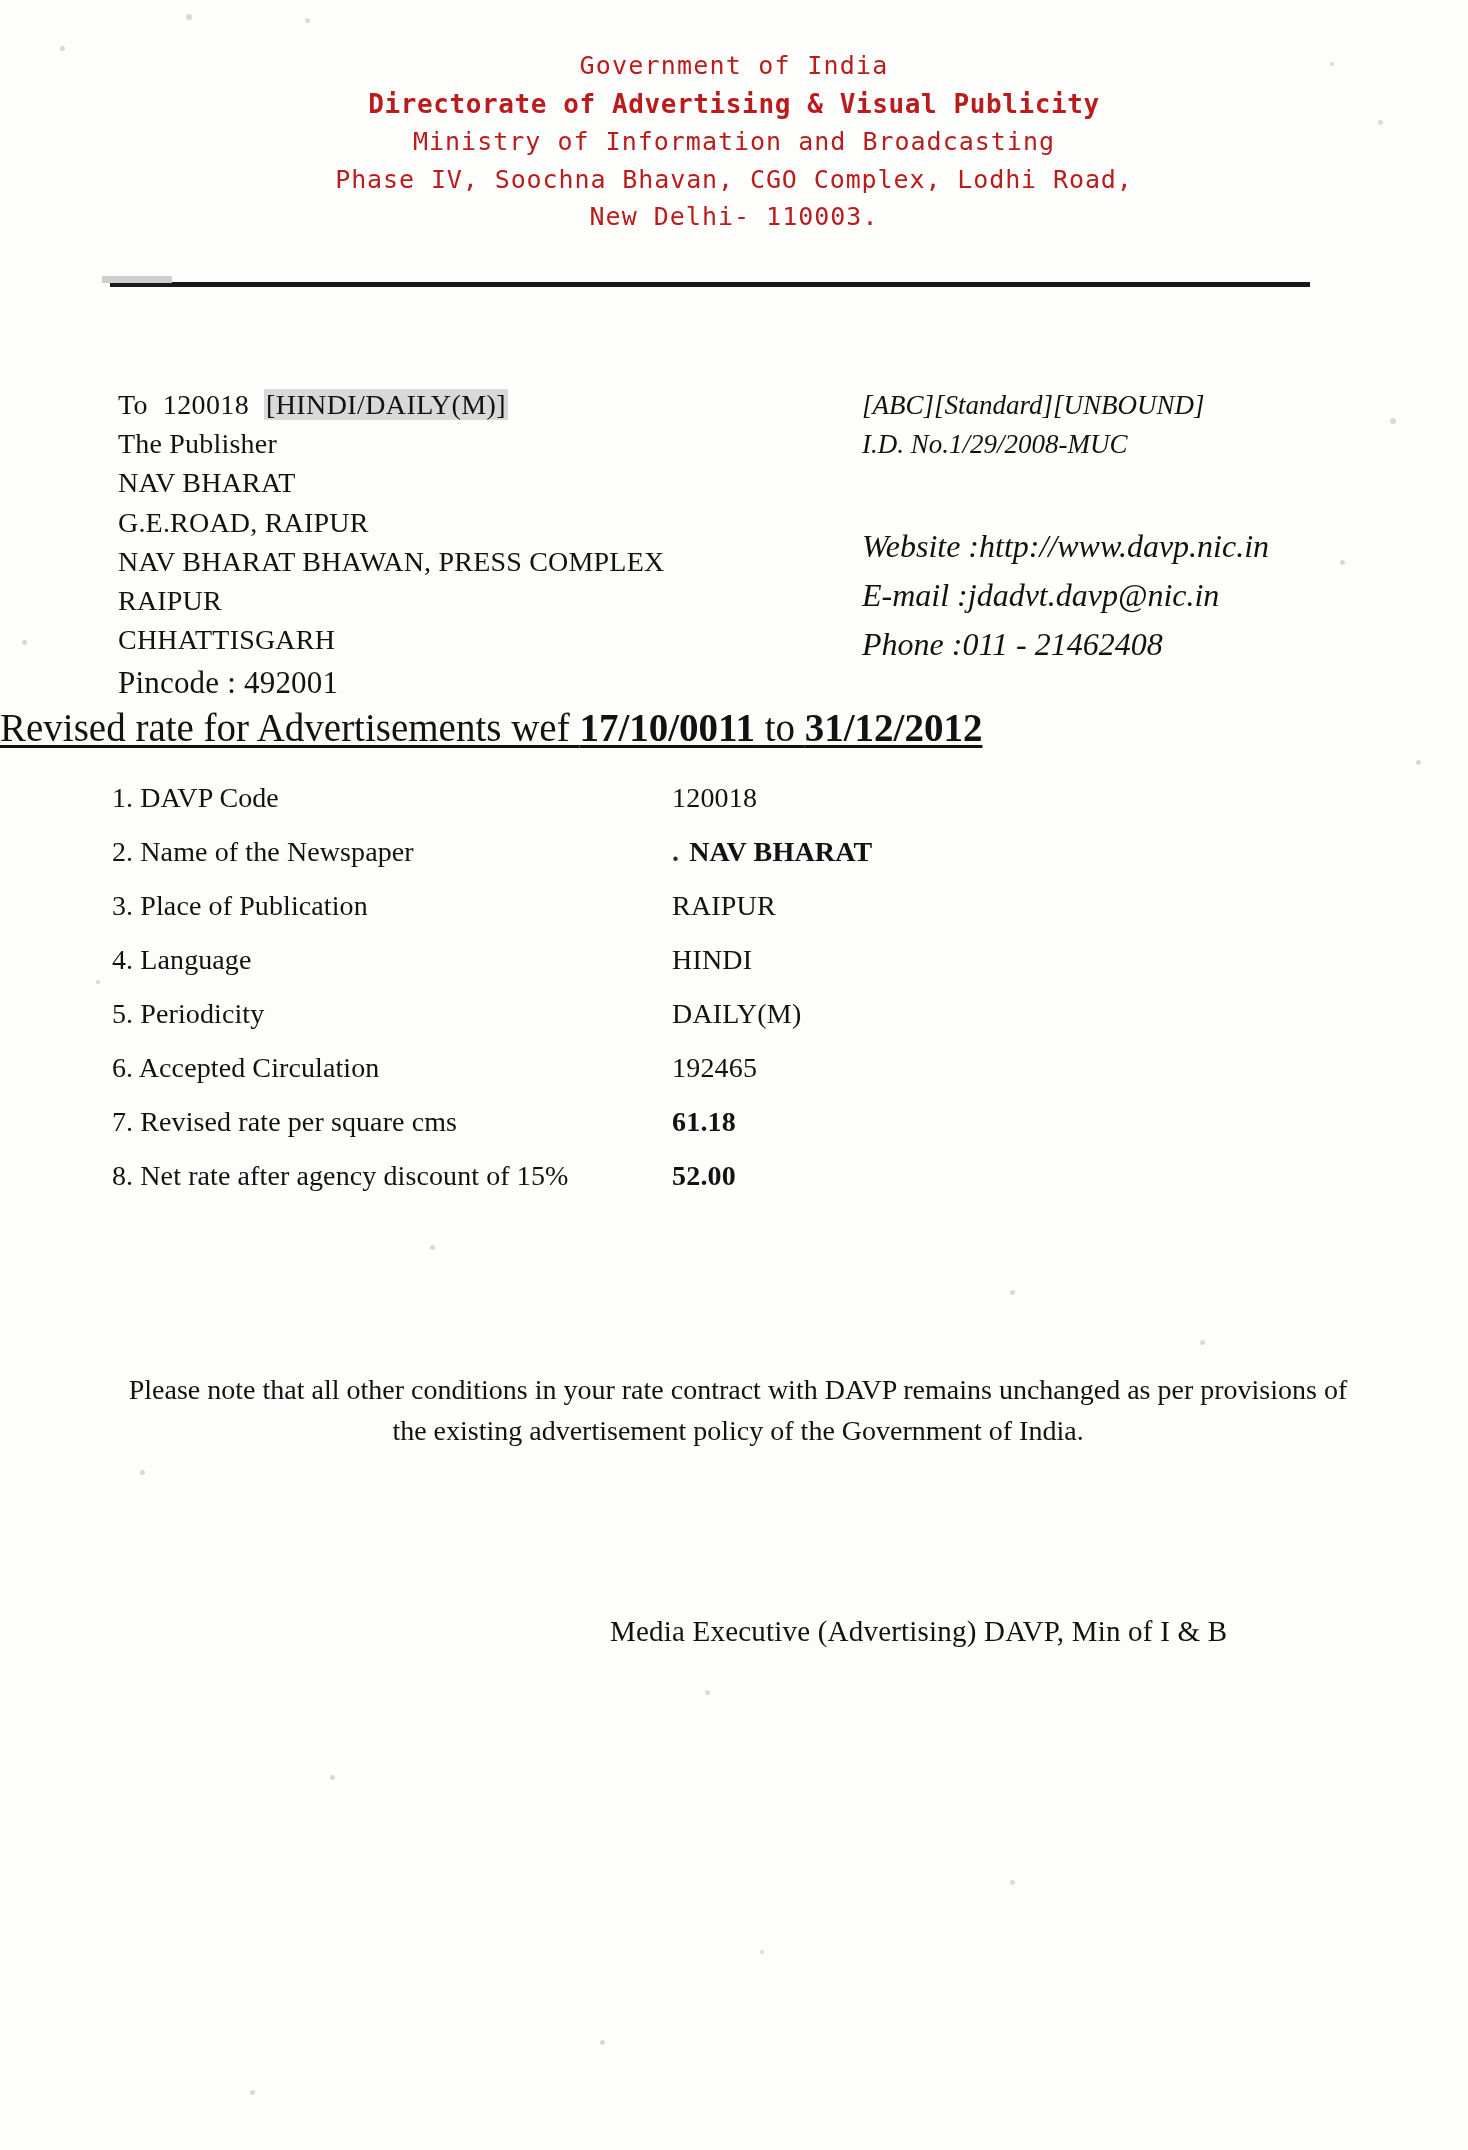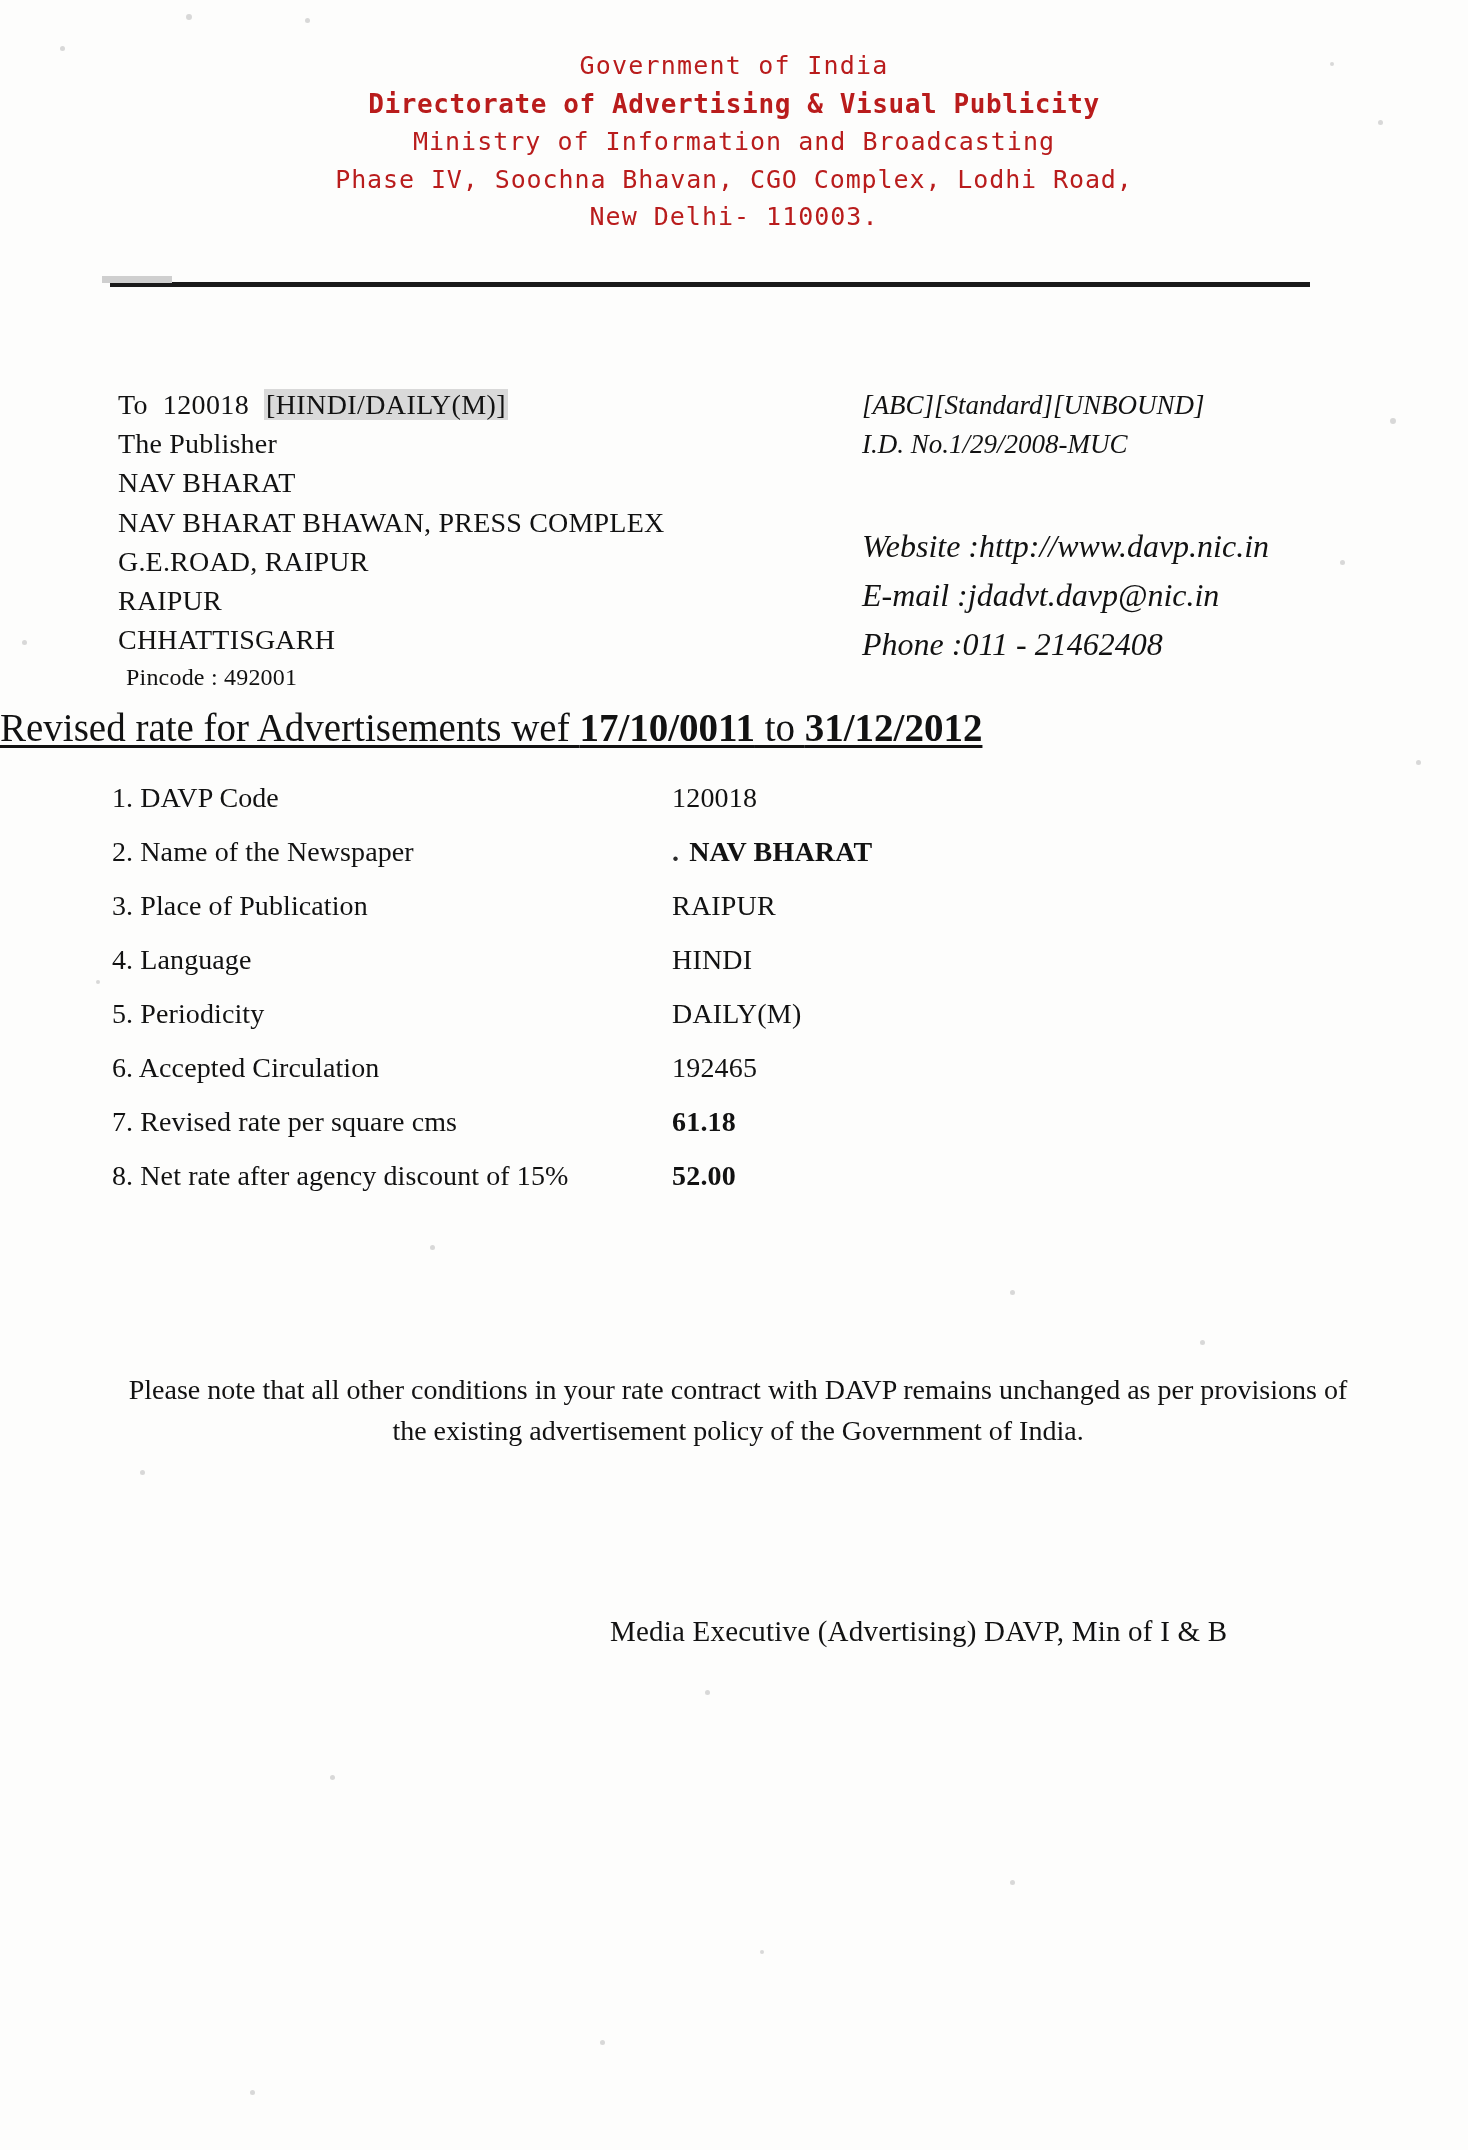--- a/index.html
+++ b/index.html
@@ -73,21 +73,21 @@
     font-size: 28px;
     line-height: 1.40;
     letter-spacing: .2px;
   }
   .addr .line { white-space: nowrap; }
   .addr .to-line { letter-spacing: .4px; }
   .hl {
     background: #d9d9d9;
     padding: 0 2px;
   }
-  .addr .pincode { font-size: 24px; margin-top: 2px; margin-left: 8px; }
+  .addr .pincode { font-size: 31px; margin-top: 2px; }
 
   
   .meta {
     position: absolute;
     left: 862px;
     top: 386px;
     font-size: 27px;
     line-height: 1.45;
     font-style: italic;
   }
@@ -196,22 +196,22 @@
   </div>
 
   <div class="rule"></div>
 
   <div class="addr">
     <div class="line to-line">
       <span>To</span>&nbsp;&nbsp;<span>120018</span>&nbsp;&nbsp;<span class="hl">[HINDI/DAILY(M)]</span>
     </div>
     <div class="line">The Publisher</div>
     <div class="line">NAV BHARAT</div>
+    <div class="line">G.E.ROAD, RAIPUR</div>
     <div class="line">NAV BHARAT BHAWAN, PRESS COMPLEX</div>
-    <div class="line">G.E.ROAD, RAIPUR</div>
     <div class="line">RAIPUR</div>
     <div class="line">CHHATTISGARH</div>
     <div class="line pincode">Pincode : 492001</div>
   </div>
 
   <div class="meta">
     <div>[ABC][Standard][UNBOUND]</div>
     <div>I.D. No.1/29/2008-MUC</div>
     <div class="contact">
       <div>Website :http://www.davp.nic.in</div>

